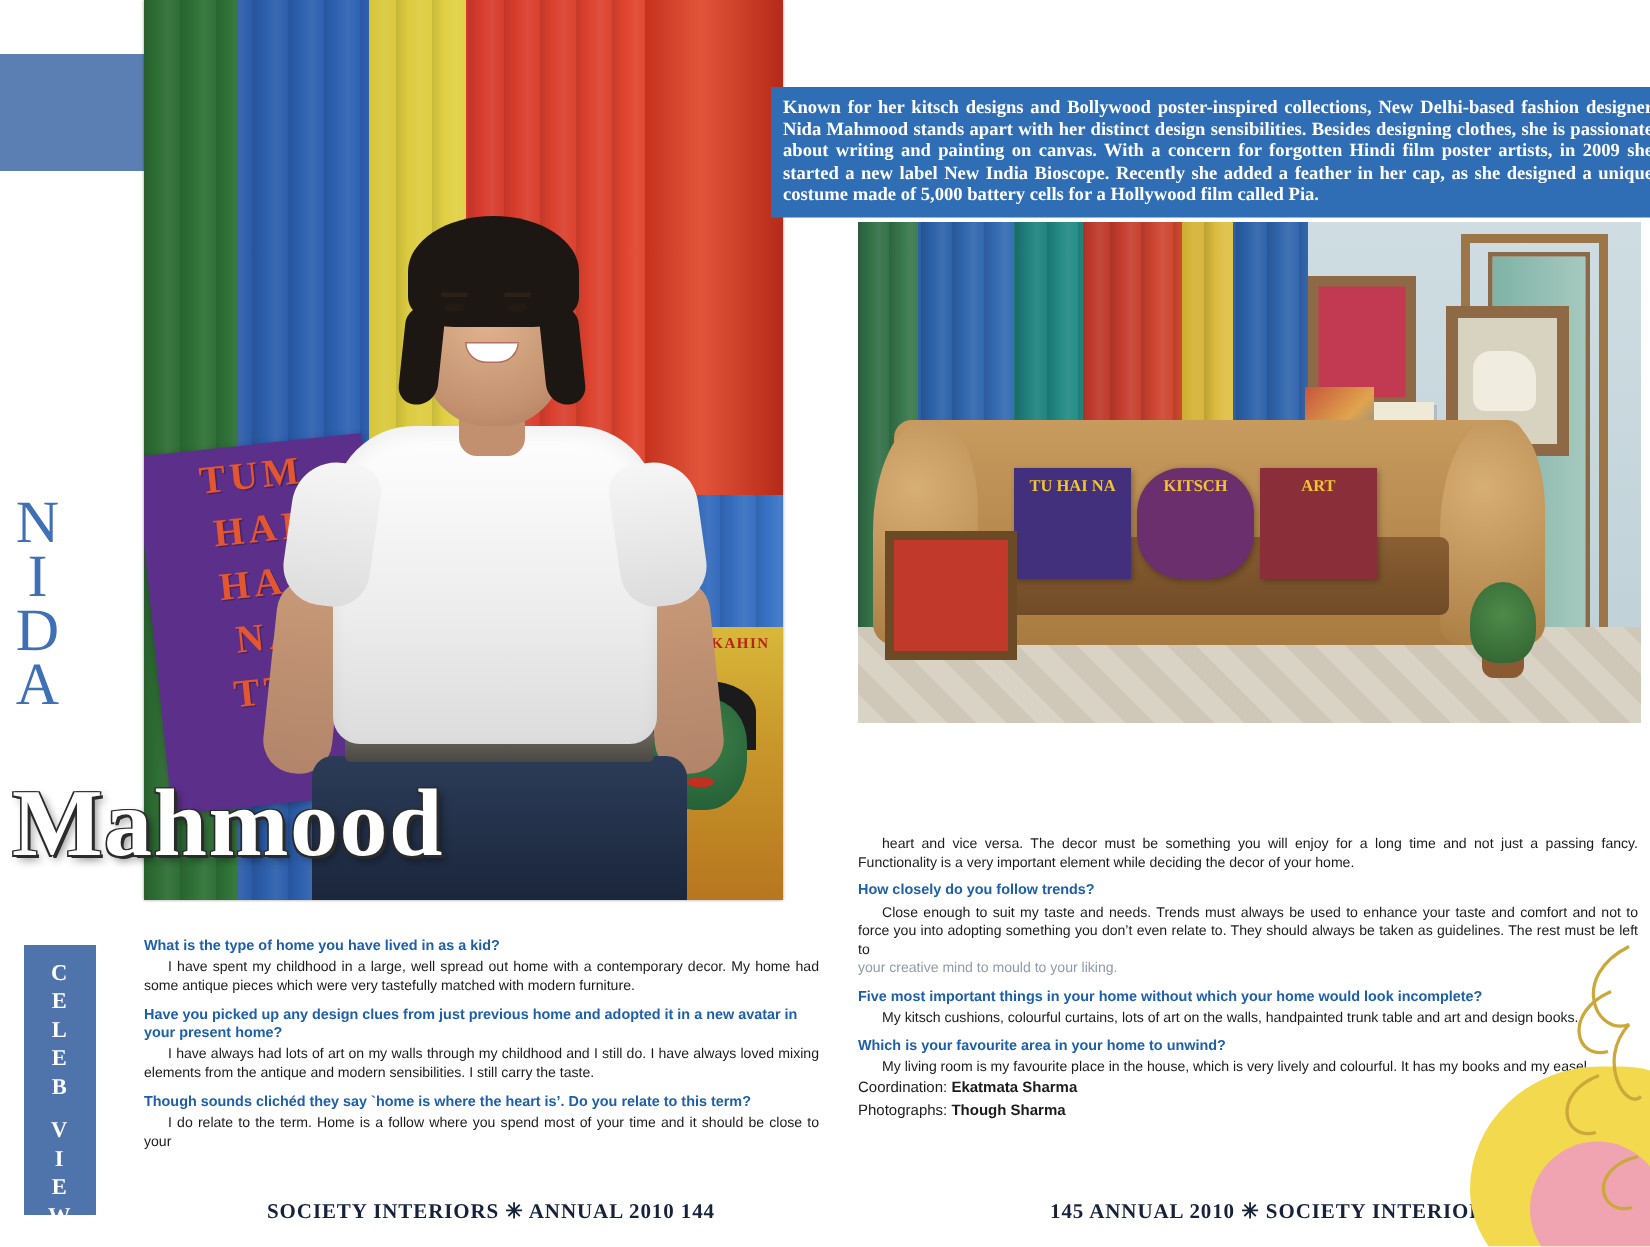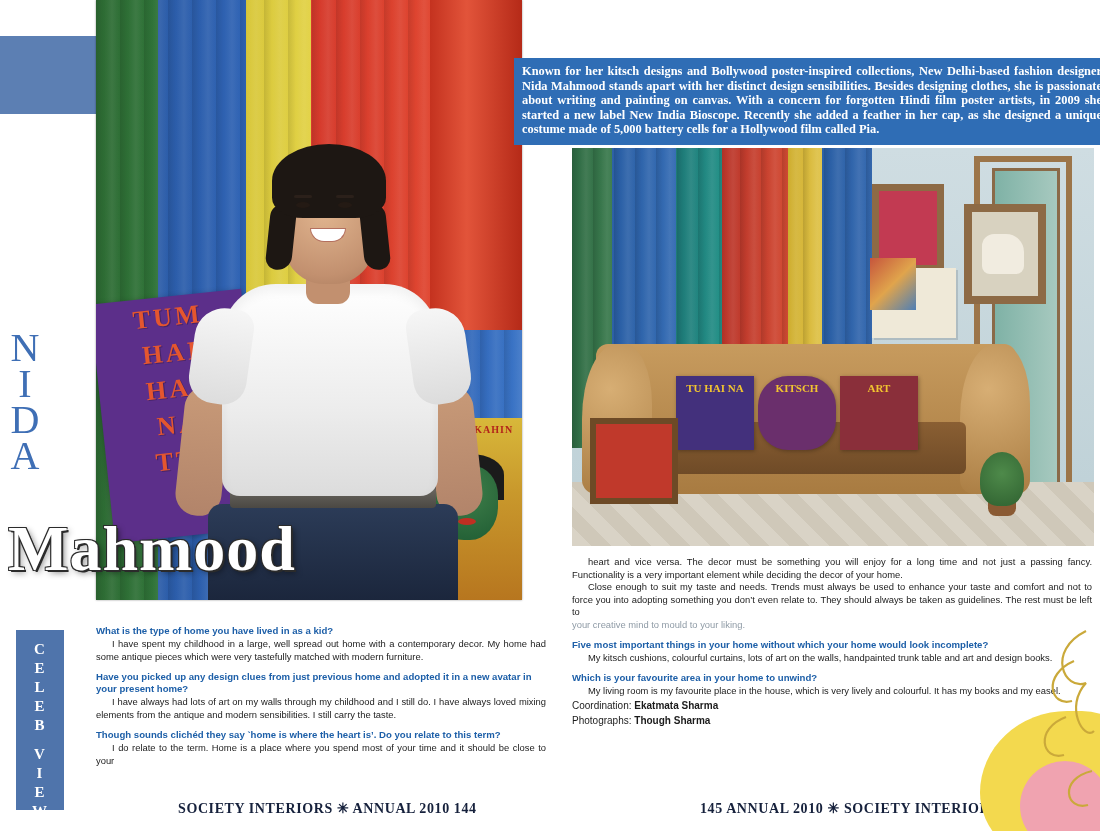--- a/index.html
+++ b/index.html
@@ -199,21 +199,21 @@
     background:#2f6db5;
     color:#ffffff;
     padding:6px 8px 8px 8px;
     font-family:"Liberation Serif", serif;
     font-size:12.4px; line-height:14.6px; font-weight:bold;
     text-align:justify;
   }
 
   
   .room {
-    position:absolute; left:572px; top:148px; width:522px; height:398px;
+    position:absolute; left:572px; top:148px; width:522px; height:334px;
     overflow:hidden; background:#e5e5e5;
   }
   .room .wall{
     position:absolute; inset:0;
     background:linear-gradient(180deg,#cfdde2,#bdd0d6);
   }
   .room .curtains{
     position:absolute; left:0; top:0; width:300px; height:300px;
     background:
       linear-gradient(90deg,
@@ -451,25 +451,26 @@
     <div class="pot"></div>
     <div class="plant"></div>
   </div>
 
   <div class="col col-left">
     <div class="q">What is the type of home you have lived in as a kid?</div>
     <div class="a">I have spent my childhood in a large, well spread out home with a contemporary decor. My home had some antique pieces which were very tastefully matched with modern furniture.</div>
     <div class="q">Have you picked up any design clues from just previous home and adopted it in a new avatar in your present home?</div>
     <div class="a">I have always had lots of art on my walls through my childhood and I still do. I have always loved mixing elements from the antique and modern sensibilities. I still carry the taste.</div>
     <div class="q">Though sounds clichéd they say `home is where the heart is’. Do you relate to this term?</div>
-    <div class="a">I do relate to the term. Home is a place where you spend most of your time and it should be close to your</div>
+    <div class="a">I do relate to the term. Home is a follow where you spend most of your time and it should be close to your</div>
   </div>
 
   <div class="col col-right">
     <div class="a">heart and vice versa. The decor must be something you will enjoy for a long time and not just a passing fancy. Functionality is a very important element while deciding the decor of your home.</div>
+    <div class="q">How closely do you follow trends?</div>
     <div class="a">Close enough to suit my taste and needs. Trends must always be used to enhance your taste and comfort and not to force you into adopting something you don’t even relate to. They should always be taken as guidelines. The rest must be left to</div>
     <div class="a faded" style="text-indent:0">your creative mind to mould to your liking.</div>
     <div class="q">Five most important things in your home without which your home would look incomplete?</div>
     <div class="a">My kitsch cushions, colourful curtains, lots of art on the walls, handpainted trunk table and art and design books.</div>
     <div class="q">Which is your favourite area in your home to unwind?</div>
     <div class="a">My living room is my favourite place in the house, which is very lively and colourful. It has my books and my easel.</div>
 
     <div class="credits">
       <div>
         <span>Coordination:</span>

